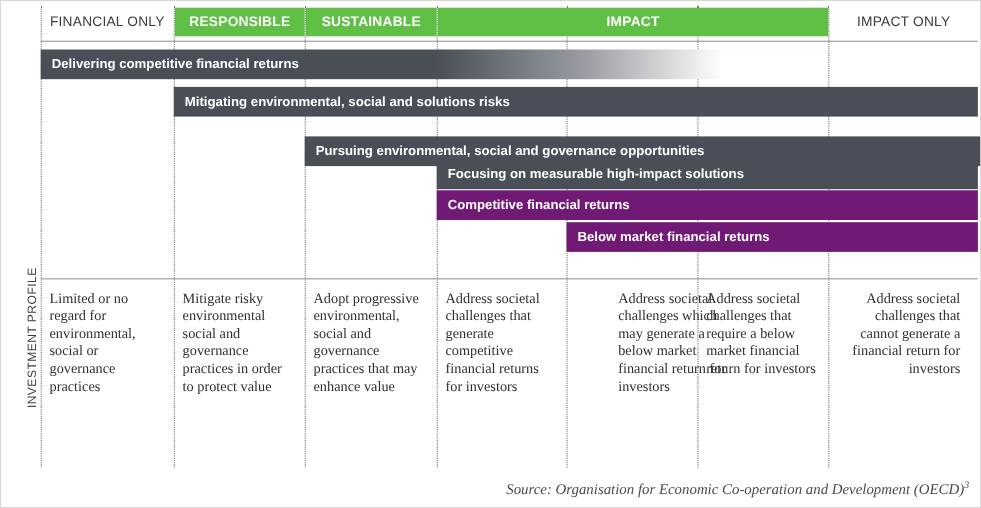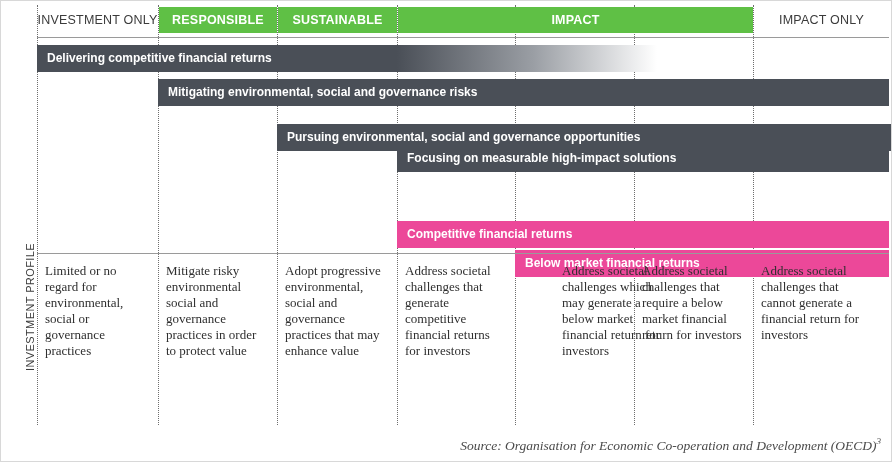--- a/index.html
+++ b/index.html
@@ -79,22 +79,21 @@
     font-size: 12px;
     font-weight: bold;
     color: #ffffff;
     white-space: nowrap;
     overflow: hidden;
   }
   .bar.dark {
     background: #4a4f57;
   }
   .bar.green {
-    background: #ec4899;
-    margin-top: 48px;
+    background: #701a75;
   }
   .bar.fade {
     background: linear-gradient(to right, #4a4f57 0%, #4a4f57 58%, #9a9ea4 80%, #ffffff 100%);
   }
 
   
   .desc {
     position: absolute;
     top: 262px;
     font-family: "Liberation Serif", serif;
@@ -144,45 +143,45 @@
 
   <div class="vsep" style="left:36px;"></div>
   <div class="vsep" style="left:157px;"></div>
   <div class="vsep" style="left:276px;"></div>
   <div class="vsep" style="left:396px;"></div>
   <div class="vsep" style="left:514px;"></div>
   <div class="vsep" style="left:633px;"></div>
   <div class="vsep" style="left:752px;"></div>
 
   <div class="header-row">
-    <div class="hdr plain" style="left:36px;  width:121px;">INVESTMENT ONLY</div>
+    <div class="hdr plain" style="left:36px;  width:121px;">FINANCIAL ONLY</div>
     <div class="hdr green" style="left:158px; width:118px;">RESPONSIBLE</div>
     <div class="hdr green" style="left:277px; width:119px;">SUSTAINABLE</div>
     <div class="hdr green" style="left:397px; width:355px;">IMPACT</div>
     <div class="hdr plain" style="left:753px; width:135px;">IMPACT ONLY</div>
   </div>
 
   <div class="hrule" style="top:36px;"></div>
 
   <div class="bar fade" style="left:36px;  top:44px;  width:620px;">Delivering competitive financial returns</div>
-  <div class="bar dark" style="left:157px; top:78px;  width:731px;">Mitigating environmental, social and governance risks</div>
+  <div class="bar dark" style="left:157px; top:78px;  width:731px;">Mitigating environmental, social and solutions risks</div>
   <div class="bar dark" style="left:276px; top:111px; width:704px;margin-top:12px;">Pursuing environmental, social and governance opportunities</div>
   <div class="bar dark" style="left:396px; top:144px; width:492px;">Focusing on measurable high-impact solutions</div>
   <div class="bar green" style="left:396px; top:172px; width:492px;">Competitive financial returns</div>
   <div class="bar green" style="left:514px; top:201px; width:374px;">Below market financial returns</div>
 
   <div class="hrule" style="top:252px;"></div>
 
   <div class="desc" style="left:44px;  width:112px;">Limited or no regard for environmental, social or governance practices</div>
   <div class="desc" style="left:165px; width:111px;">Mitigate risky environmental social and governance practices in order to protect value</div>
   <div class="desc" style="left:284px; width:112px;">Adopt progressive environmental, social and governance practices that may enhance value</div>
   <div class="desc" style="left:404px; width:110px;">Address societal challenges that generate competitive financial returns for investors</div>
   <div class="desc" style="left:522px; width:111px;margin-left:39px;">Address societal challenges which may generate a below market financial return for investors</div>
   <div class="desc" style="left:641px; width:111px;">Address societal challenges that require a below market financial return for investors</div>
-  <div class="desc" style="left:760px; width:120px;">Address societal challenges that cannot generate a financial return for investors</div>
+  <div class="desc" style="left:760px; width:120px;text-align:right;">Address societal challenges that cannot generate a financial return for investors</div>
 
   <div class="axis-label">INVESTMENT PROFILE</div>
 
   <div class="source">
     <span>Source: Organisation for Economic Co-operation and Development (OECD)</span><sup>3</sup>
   </div>
 
 </div>
 
 </body></html>

